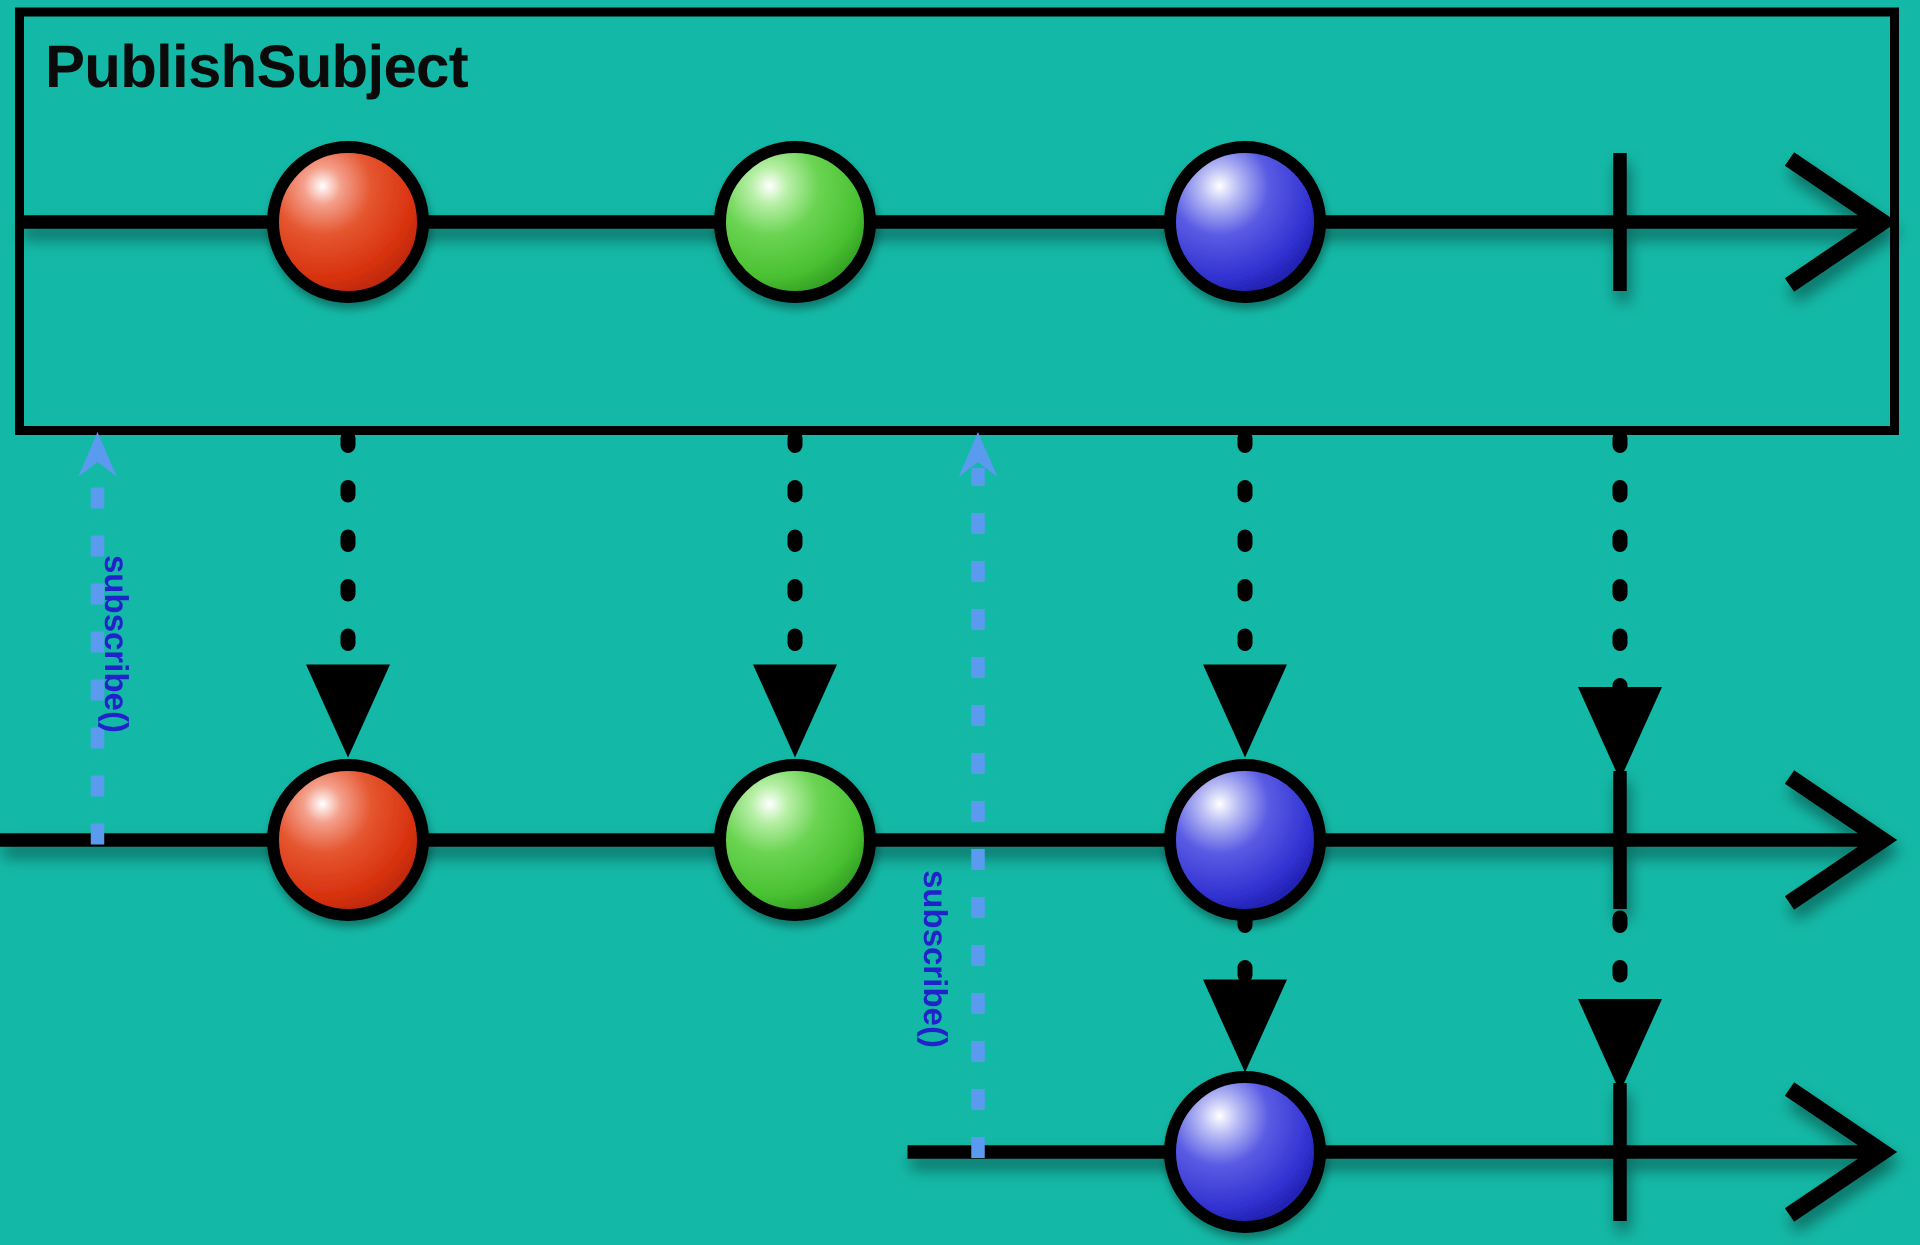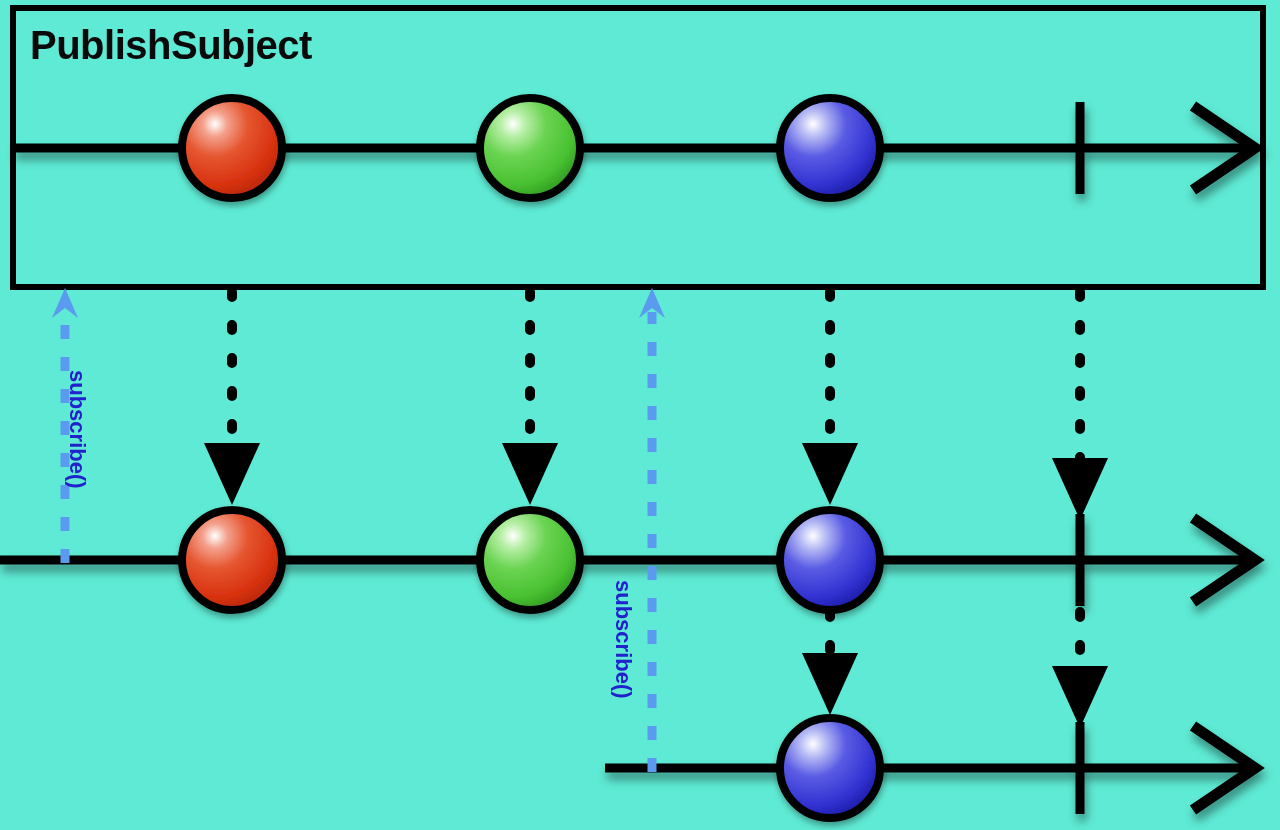--- a/index.html
+++ b/index.html
@@ -5,21 +5,21 @@
 <style>
   html,body{margin:0;padding:0;background:#ffffff;}
   body{
     font-family:"Liberation Sans", sans-serif;
     -webkit-font-smoothing:antialiased;
   }
   #stage{
     position:relative;
     width:1280px;
     height:830px;
-    background:#5eead4;
+    background:#14b8a6;
     overflow:hidden;
   }
   svg#canvas{
     position:absolute;
     left:0; top:0;
     width:1280px;
     height:830px;
     display:block;
   }
   .diag-title{

